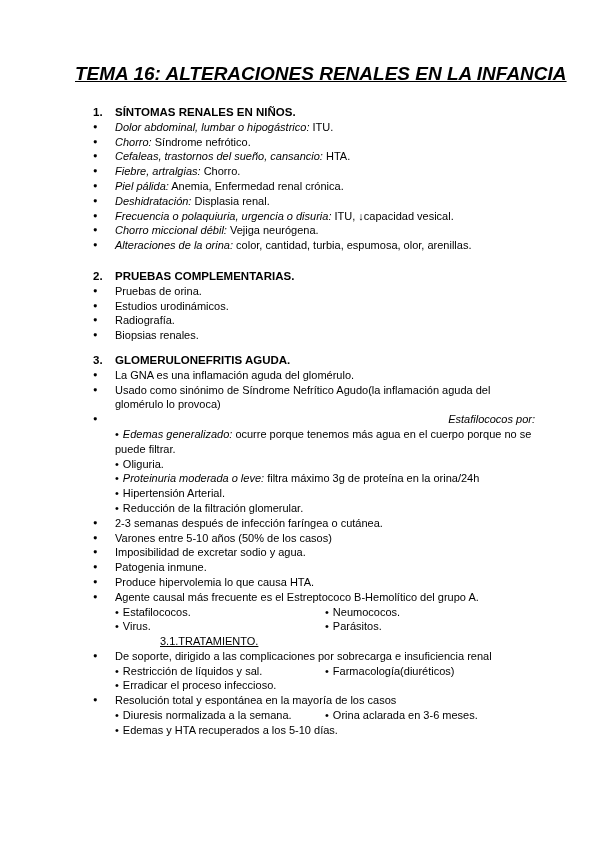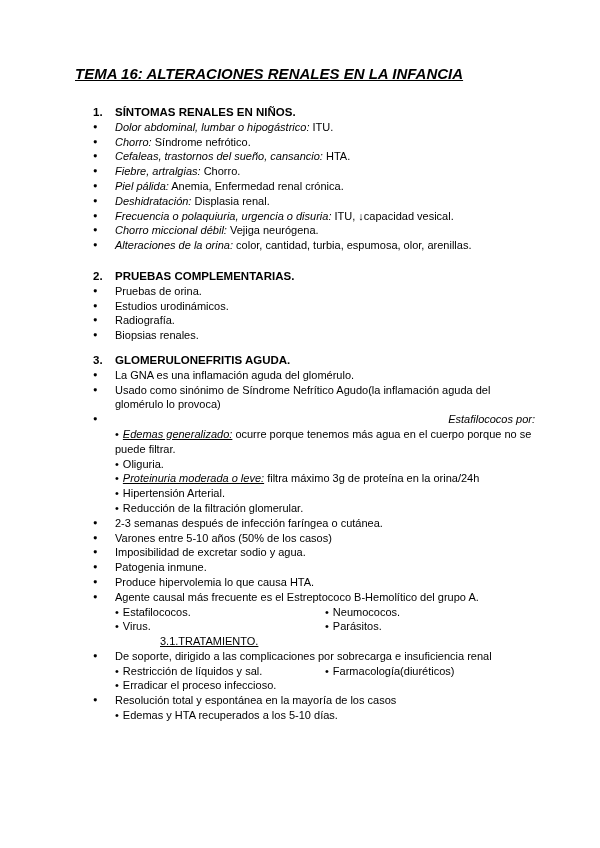--- a/index.html
+++ b/index.html
@@ -5,34 +5,34 @@
   * { margin: 0; padding: 0; box-sizing: border-box; }
   html, body { background: #ffffff; }
   body {
     width: 600px; height: 848px;
     font-family: "Liberation Sans", sans-serif;
     font-size: 11px; line-height: 14.8px; color: #000;
     overflow: hidden;
   }
   .page { width: 600px; height: 848px; padding: 66px 60px 20px 75px; background: #fff; }
   .title {
-    font-size: 15px; font-weight: bold; font-style: italic;
+    font-size: 19px; font-weight: bold; font-style: italic;
     text-decoration: underline; line-height: 16px; white-space: nowrap;
   }
   .section { margin-left: 18px; width: 442px; }
   .sec1 { margin-top: 23px; }
   .sec2 { margin-top: 16px; }
   .sec3 { margin-top: 10px; }
   .heading { display: flex; font-weight: bold; font-size: 11.5px; }
   .heading .num { width: 22px; flex: none; }
   .line { display: flex; }
   .marker { width: 22px; flex: none; font-size: 7.5px; }
   .text { flex: 1; }
   .lead-i { font-style: italic; text-align: right; }
-  .lead-u { font-style: italic; text-decoration: underline; }
+  .lead-u { font-style: italic; }
   .sub { margin-left: 22px; }
   .sb { margin-right: 4px; }
   .col1 { display: inline-block; width: 210px; }
   .u { text-decoration: underline; margin-left: 45px; }
 </style>
 </head>
 <body>
 
 <div class="page">
 
@@ -183,17 +183,20 @@
       <span class="col1"><span class="sb">•</span><span>Restricción de líquidos y sal.</span></span><span><span class="sb">•</span><span>Farmacología(diuréticos)</span></span>
     </div>
     <div class="sub">
       <span class="sb">•</span><span>Erradicar el proceso infeccioso.</span>
     </div>
     <div class="line">
       <span class="marker">●</span>
       <span class="text">Resolución total y espontánea en la mayoría de los casos</span>
     </div>
     <div class="sub">
+      <span class="col1"><span class="sb">•</span><span>Diuresis normalizada a la semana.</span></span><span><span class="sb">•</span><span>Orina aclarada en 3-6 meses.</span></span>
+    </div>
+    <div class="sub">
       <span class="sb">•</span><span>Edemas y HTA recuperados a los 5-10 días.</span>
     </div>
   </div>
 
 </div>
 
 </body></html>

